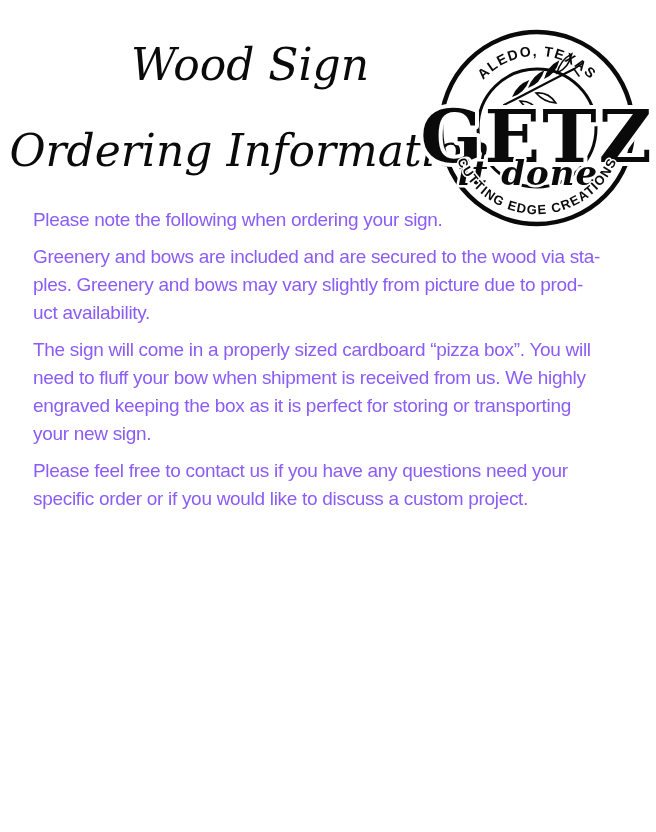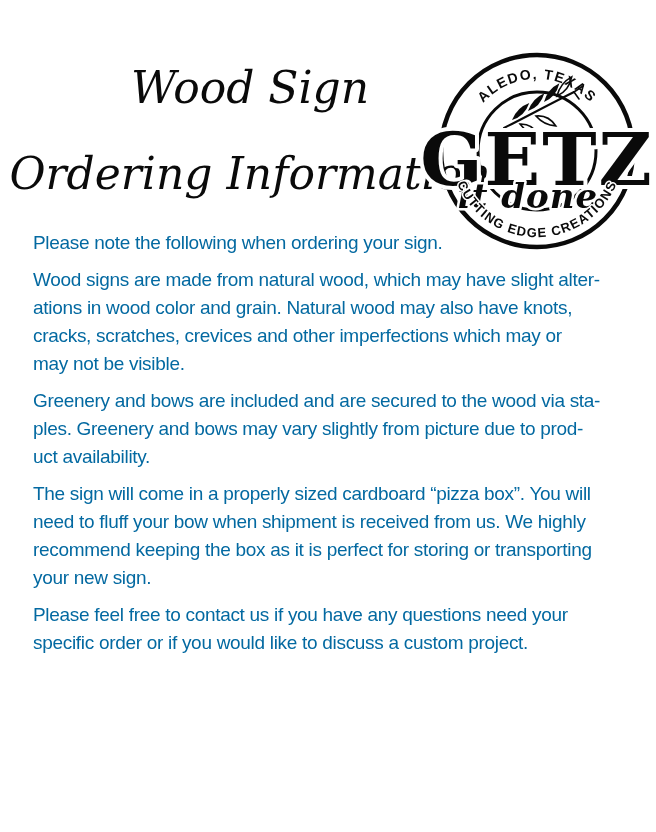--- a/index.html
+++ b/index.html
@@ -3,21 +3,20 @@
 <meta charset="utf-8">
 <style>
   html, body { margin: 0; padding: 0; background: #ffffff; }
   .page {
     position: relative;
     width: 656px;
     height: 792px;
     background: #ffffff;
     overflow: hidden;
     font-family: "Liberation Sans", sans-serif;
-    margin-top: 23px;
   }
 
   
   .title {
     position: absolute;
     top: 22px;
     left: 5px;
     width: 490px;
     text-align: center;
     color: #0a0a0a;
@@ -27,21 +26,21 @@
     z-index: 1;
   }
   .title-line { font-size: 44px; line-height: 86px; white-space: nowrap; }
 
   
   .content {
     position: absolute;
     top: 206px;
     left: 33px;
     width: 610px;
-    color: #0369a1;
+    color: #8b5cf6;
     font-size: 19px;
     line-height: 28px;
     letter-spacing: -0.3px;
     z-index: 0;
   }
   .content p { margin: 0 0 9px 0; white-space: pre-line; }
   .content p.email { margin-bottom: 0; }
 
   
   .logo {
@@ -133,28 +132,24 @@
 
     <text class="logo-tagline" x="108" y="173" text-anchor="middle">it done</text>
 
     <text class="arc-text-bottom" text-anchor="middle">
       <textPath href="#arcBottom" startOffset="50%" text-anchor="middle">CUTTING EDGE CREATIONS</textPath>
     </text>
   </svg>
 
   <div class="content">
     <p>Please note the following when ordering your sign.</p>
-    <p>Wood signs are made from natural wood, which may have slight alter-
-ations in wood color and grain. Natural wood may also have knots,
-cracks, scratches, crevices and other imperfections which may or
-may not be visible.</p>
     <p>Greenery and bows are included and are secured to the wood via sta-
 ples. Greenery and bows may vary slightly from picture due to prod-
 uct availability.</p>
     <p>The sign will come in a properly sized cardboard “pizza box”. You will
 need to fluff your bow when shipment is received from us. We highly
-recommend keeping the box as it is perfect for storing or transporting
+engraved keeping the box as it is perfect for storing or transporting
 your new sign.</p>
     <p>Please feel free to contact us if you have any questions need your
 specific order or if you would like to discuss a custom project.</p>
   </div>
 
 </div>
 
 </body></html>

